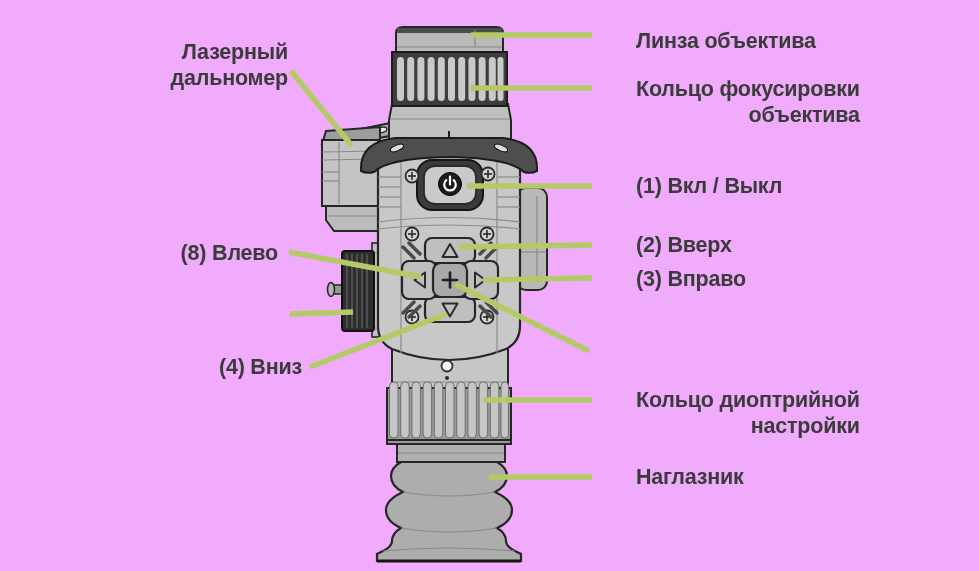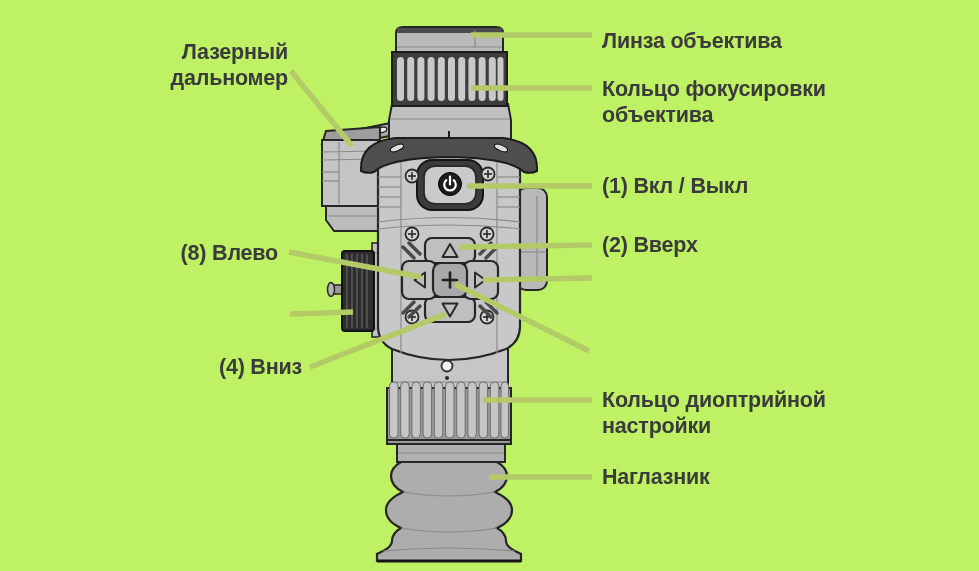--- a/index.html
+++ b/index.html
@@ -1,30 +1,30 @@
 <!DOCTYPE html>
 <html style="--accent: #b3ca66; --ink: #3b3b3b;"><head>
 <meta charset="utf-8">
 <style>
   html,body { margin:0; padding:0; background:#fff; }
   #stage {
-    position:relative; width:979px; height:571px; background:#bef264;
+    position:relative; width:979px; height:571px; background:#f0abfc;
     overflow:hidden; font-family:"Liberation Sans", sans-serif;
   }
   #device-svg { position:absolute; left:0; top:0; }
   .label {
     position:absolute;
     font-family:"Liberation Sans", sans-serif;
     font-size:21.5px; line-height:26px; font-weight:600;
     color:var(--ink, #3b3b3b);
     white-space:pre-line;
     letter-spacing:-0.2px;
   }
   .left-col  { text-align:right; }
-  .right-col { text-align:left; }
+  .right-col { text-align:right;margin-left:34px; }
   .leader { stroke:var(--accent, #b3ca66); stroke-width:5.5; fill:none; }
   .outline { stroke:#262626; stroke-width:2; }
   .thin    { stroke:#8a8a8a; stroke-width:1.2; fill:none; }
 </style>
 </head>
 <body>
 
 <div id="stage">
 
   <svg id="device-svg" width="979" height="571" viewBox="0 0 979 571">
@@ -240,16 +240,17 @@
   <div class="label left-col" style="right:691px; top:39px;">Лазерный
 дальномер</div>
   <div class="label left-col" style="right:701px; top:240px;">(8) Влево</div>
   <div class="label left-col" style="right:677px; top:354px;">(4) Вниз</div>
 
   <div class="label right-col" style="left:602px; top:28px;">Линза объектива</div>
   <div class="label right-col" style="left:602px; top:76px;">Кольцо фокусировки
 объектива</div>
   <div class="label right-col" style="left:602px; top:173px;">(1) Вкл / Выкл</div>
   <div class="label right-col" style="left:602px; top:232px;">(2) Вверх</div>
+  <div class="label right-col" style="left:602px; top:266px;">(3) Вправо</div>
   <div class="label right-col" style="left:602px; top:464px;">Наглазник</div>
   <div class="label right-col" style="left:602px; top:387px;">Кольцо диоптрийной
 настройки</div>
 </div>
 
 </body></html>

